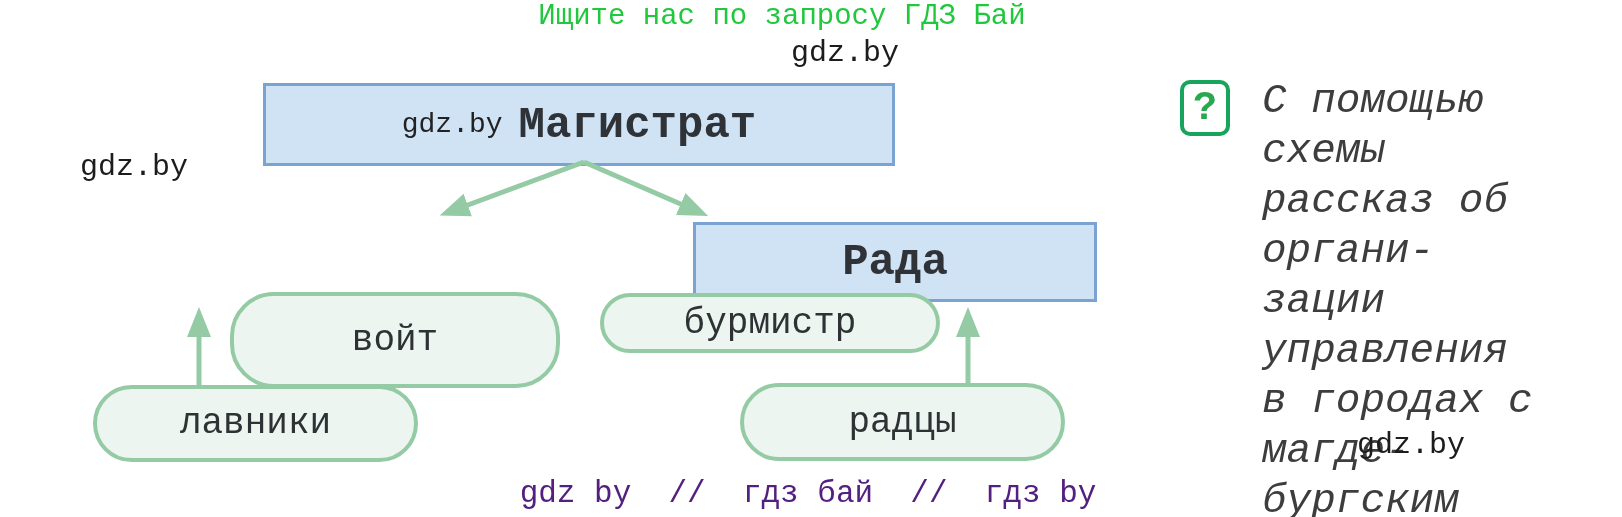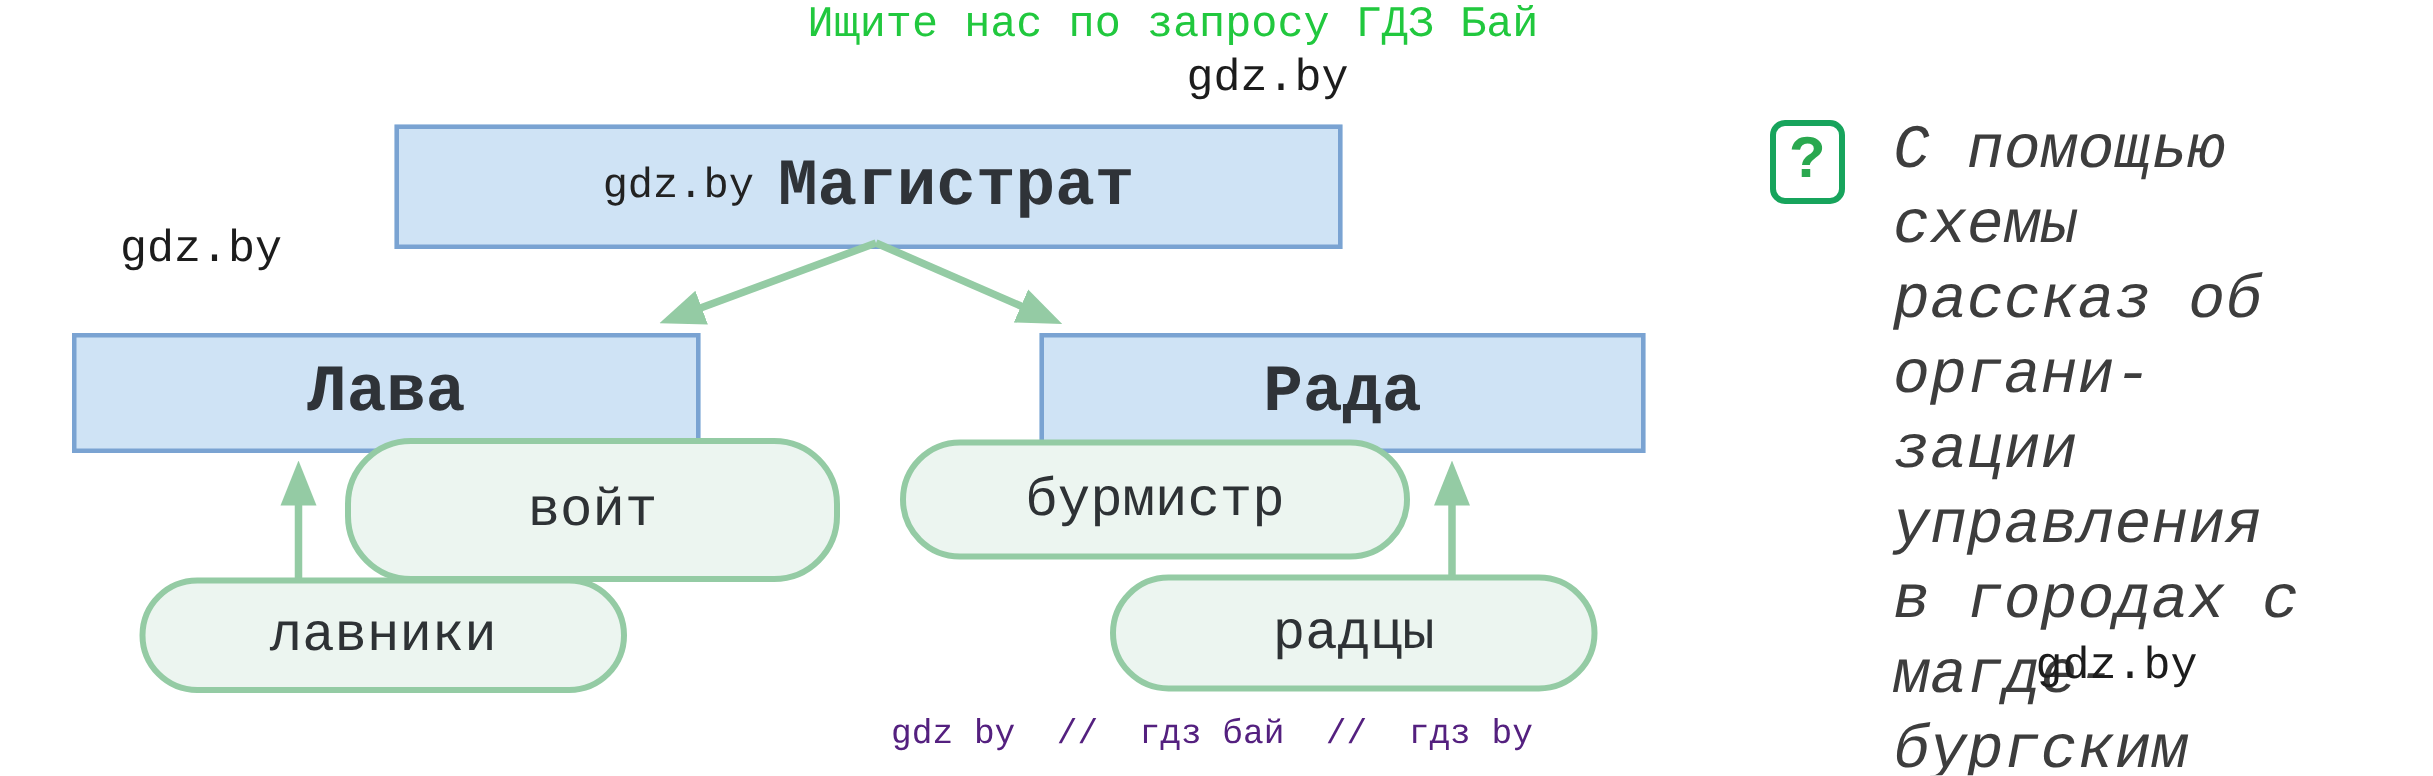--- a/index.html
+++ b/index.html
@@ -26,36 +26,36 @@
   .wm-inline{font-size:28px;color:#222;margin-right:16px;}
   .lava{left:48px;top:222px;width:419px;height:80px;}
   .rada{left:693px;top:222px;width:404px;height:80px;}
   .pill{
     position:absolute;z-index:3;box-sizing:border-box;
     background:#ecf5f0;border:4px solid #94cba4;border-radius:44px;
     display:flex;align-items:center;justify-content:center;
     font-size:36px;color:#2e3235;
   }
   .voyt{left:230px;top:292px;width:330px;height:96px;}
-  .burmistr{left:600px;top:293px;width:340px;height:80px;}
+  .burmistr{left:600px;top:293px;width:340px;height:60px;}
   .lavniki{left:93px;top:385px;width:325px;height:77px;}
   .radtsy{left:740px;top:383px;width:325px;height:78px;}
   .qicon{
     position:absolute;left:1180px;top:80px;width:50px;height:56px;
     box-sizing:border-box;border:4px solid #17a45c;border-radius:10px;
     display:flex;align-items:center;justify-content:center;
     color:#2aa84f;font-size:40px;font-weight:bold;
   }
   .qtext{
     position:absolute;left:1262px;top:76px;width:356px;
     font-style:italic;font-size:41px;line-height:50px;color:#3d3d3d;
   }
   .footer-tags{
     position:absolute;left:808px;top:476px;transform:translateX(-50%);
-    font-size:23px;color:#54207f;white-space:pre;
+    font-size:31px;color:#54207f;white-space:pre;
   }
 </style>
 </head>
 <body>
 
 <div class="canvas">
 
   <div class="promo">Ищите нас по запросу ГДЗ Бай</div>
   <div class="wm wm-top">gdz.by</div>
   <div class="wm wm-left">gdz.by</div>
@@ -78,23 +78,20 @@
     <g>
       <line x1="968" y1="385" x2="968" y2="317" stroke="#94cba4" stroke-width="5" marker-end="url(#ah)"></line>
     </g>
   </svg>
 
   <div class="bluebox magistrat">
     <span class="wm-inline">gdz.by</span>
     <span class="box-title">Магистрат</span>
   </div>
 
-  <div class="bluebox lava">
-    <span class="box-title">Лава</span>
-  </div>
 
   <div class="bluebox rada">
     <span class="box-title">Рада</span>
   </div>
 
   <div class="pill voyt">
     <span>войт</span>
   </div>
 
   <div class="pill burmistr">

